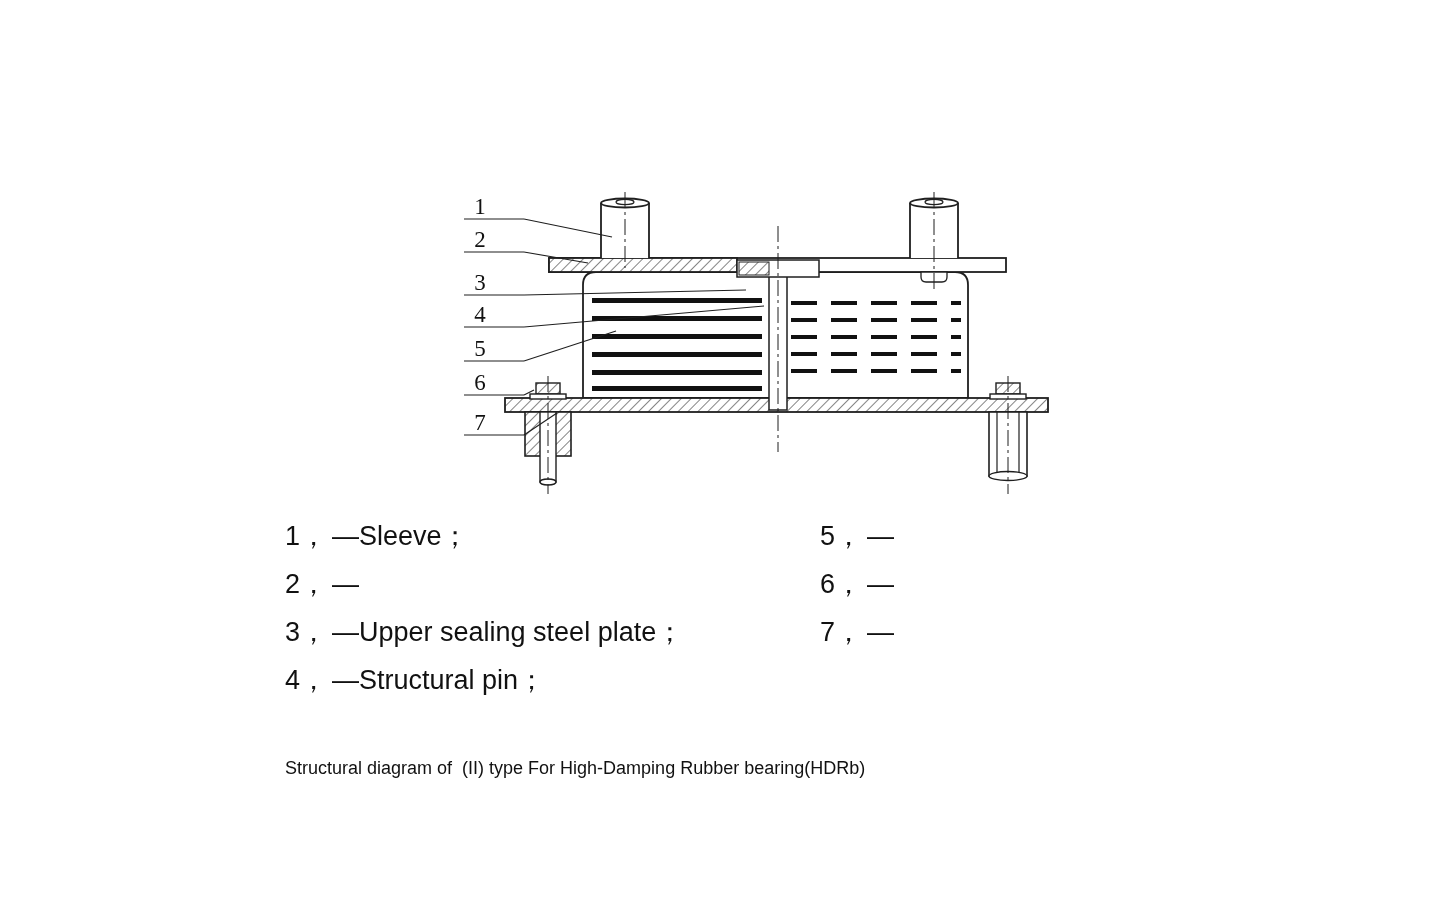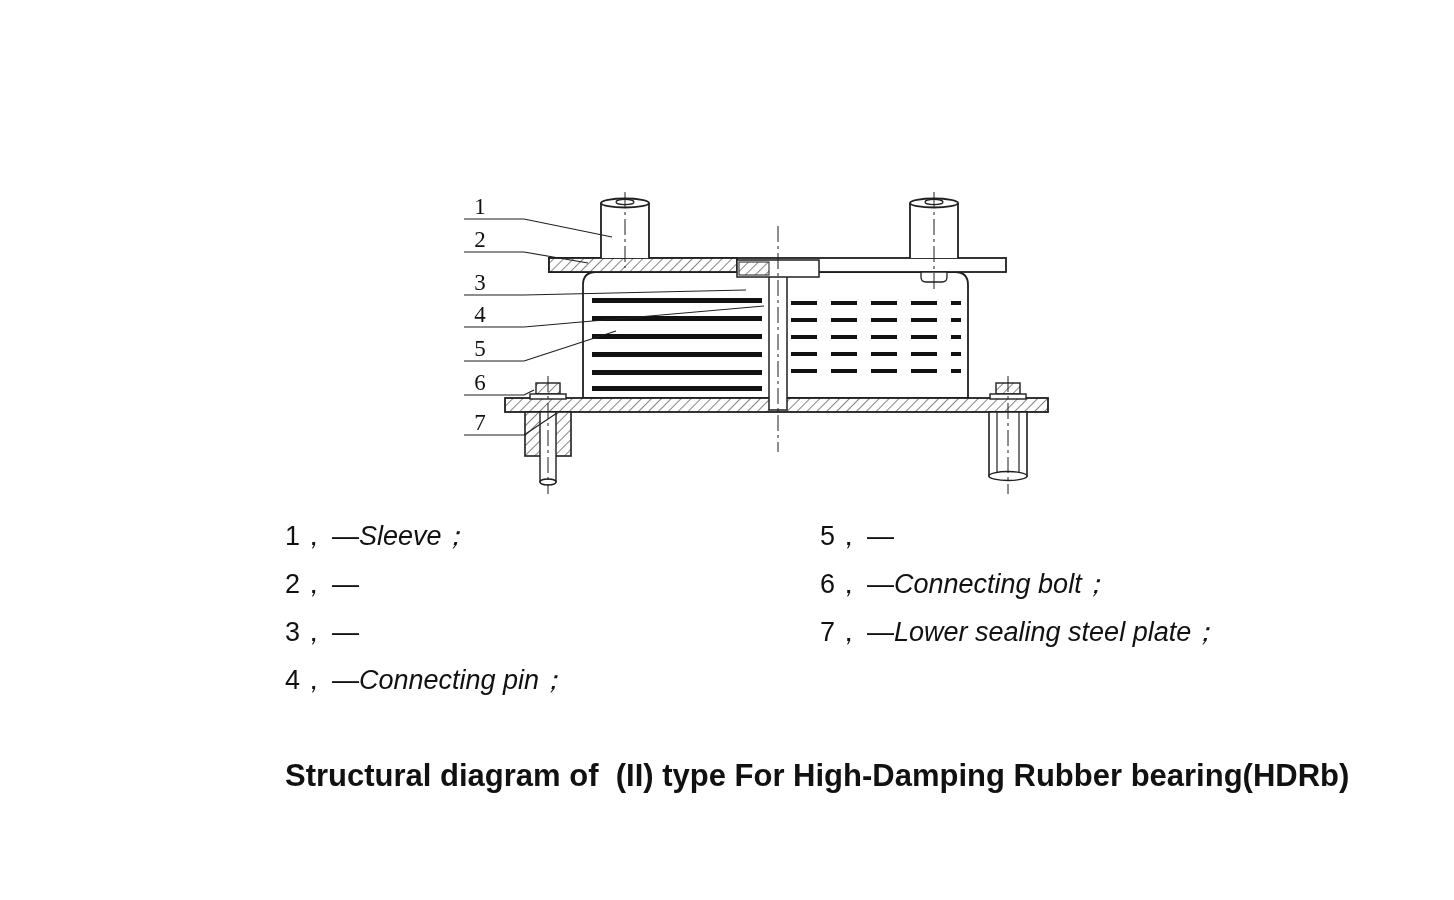--- a/index.html
+++ b/index.html
@@ -18,27 +18,26 @@
   .legend-item {
     display: flex;
     align-items: baseline;
     height: 48px;
     font-size: 27px;
     line-height: 48px;
     white-space: pre;
   }
   .legend-item .num { display: inline-block; min-width: 47px; }
   .legend-item .dash { display: inline-block; letter-spacing: 0; }
-  .legend-item .label { display: inline-block; font-style: italic; }
+  .legend-item .label { display: inline-block; }
 
   .caption {
     position: absolute;
-    font-size: 31px;
+    font-size: 18px;
     white-space: pre;
-    font-weight: bold;
   }
 
   .callout-num {
     font-family: "Liberation Serif", serif;
     font-size: 23px;
     fill: #111;
   }
 </style>
 </head>
 <body>
@@ -163,34 +162,34 @@
   </svg>
 
   <div class="legend-col" style="left:285px; top:512px;">
     <div class="legend-item">
       <span class="num">1，</span><span class="dash">—</span><span class="label">Sleeve；</span>
     </div>
     <div class="legend-item">
       <span class="num">2，</span><span class="dash">—</span>
     </div>
     <div class="legend-item">
-      <span class="num">3，</span><span class="dash">—</span>
+      <span class="num">3，</span><span class="dash">—</span><span class="label">Upper sealing steel plate；</span>
     </div>
     <div class="legend-item">
-      <span class="num">4，</span><span class="dash">—</span><span class="label">Connecting pin；</span>
+      <span class="num">4，</span><span class="dash">—</span><span class="label">Structural pin；</span>
     </div>
   </div>
 
   <div class="legend-col" style="left:820px; top:512px;">
     <div class="legend-item">
       <span class="num">5，</span><span class="dash">—</span>
     </div>
     <div class="legend-item">
-      <span class="num">6，</span><span class="dash">—</span><span class="label">Connecting bolt；</span>
+      <span class="num">6，</span><span class="dash">—</span>
     </div>
     <div class="legend-item">
-      <span class="num">7，</span><span class="dash">—</span><span class="label">Lower sealing steel plate；</span>
+      <span class="num">7，</span><span class="dash">—</span>
     </div>
   </div>
 
   <div class="caption" style="left:285px; top:758px;">Structural diagram of  (II) type For High-Damping Rubber bearing(HDRb)</div>
 
 </div>
 
 </body></html>

